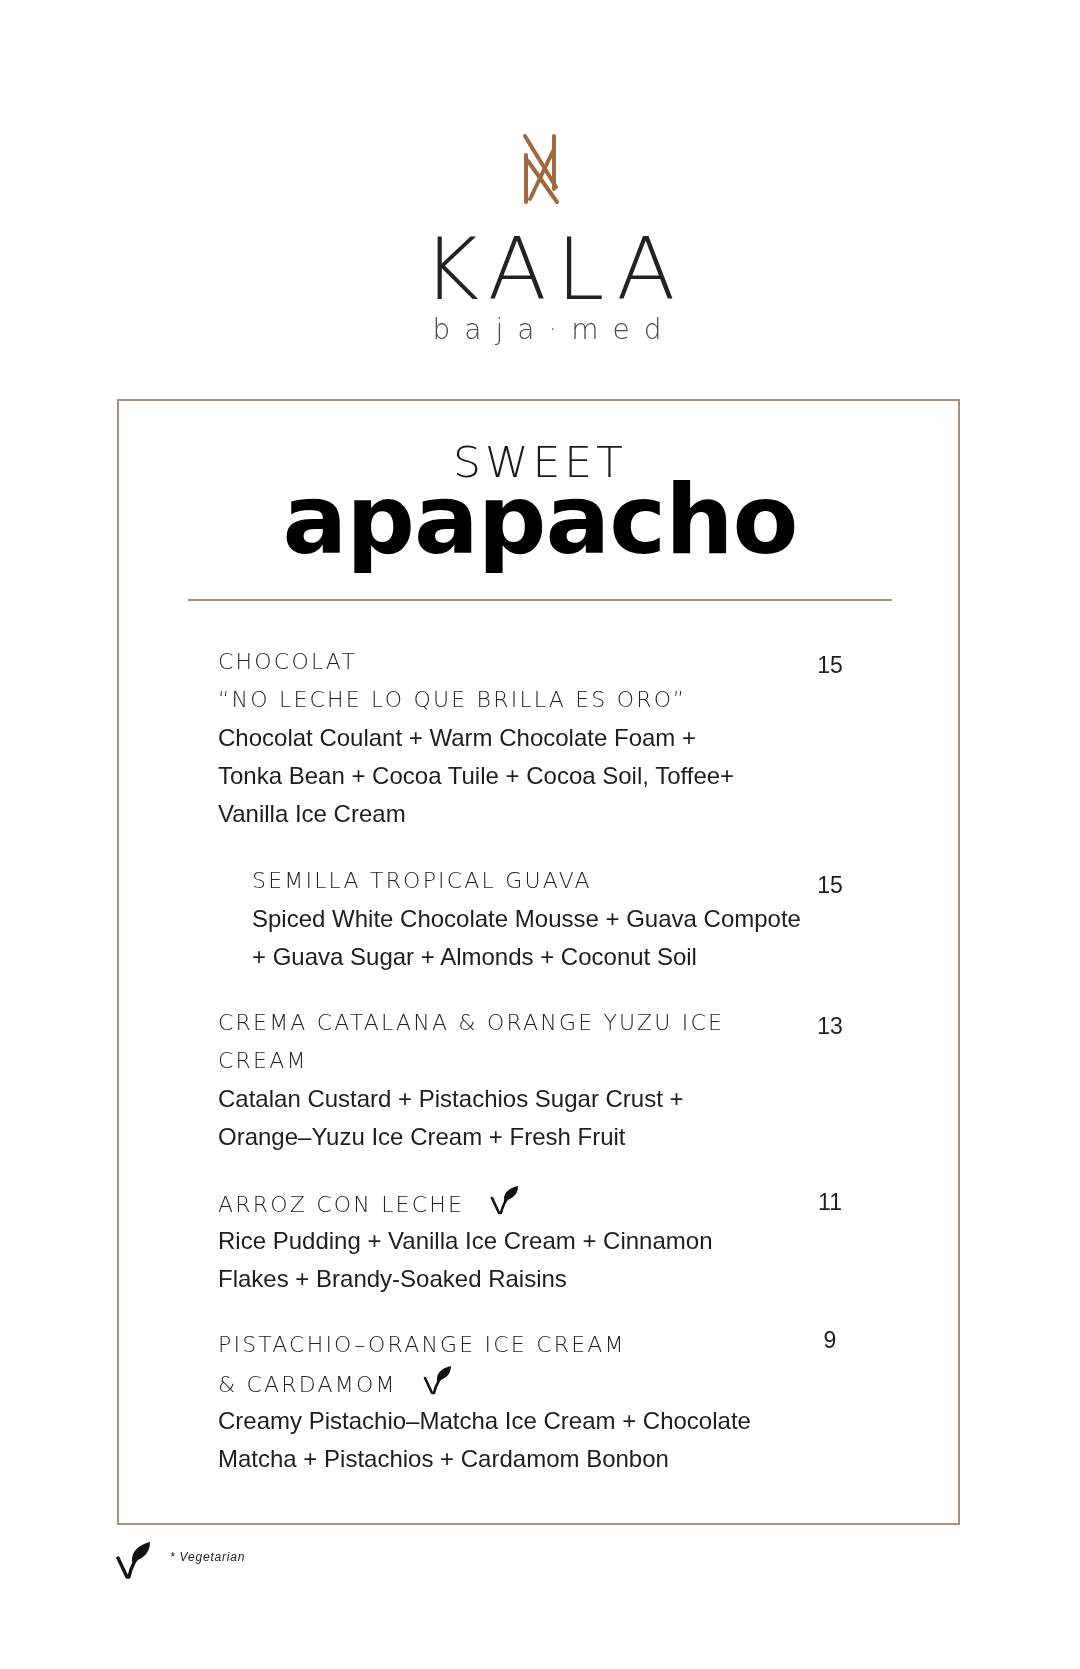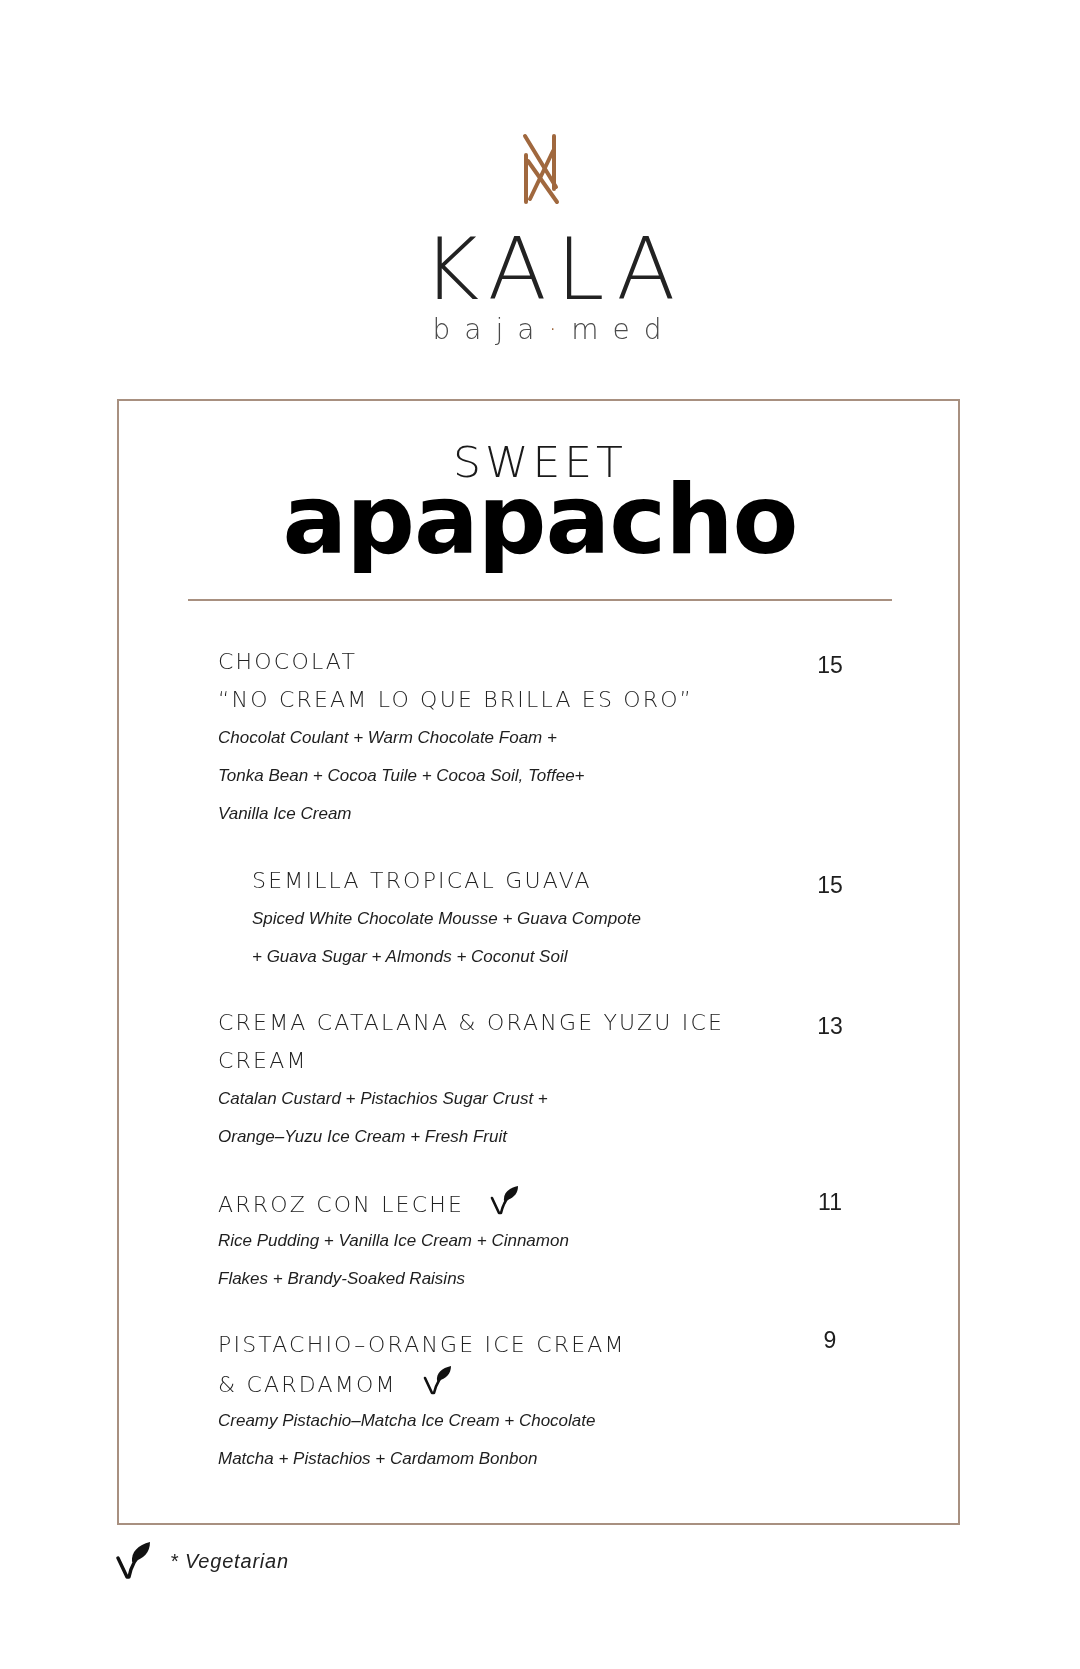--- a/index.html
+++ b/index.html
@@ -25,28 +25,28 @@
                  letter-spacing: 4px; color: #1a1a1a; line-height: 1; transform: scaleY(0.95); }
   .title-main { position: absolute; left: 0; width: 1080px; top: 472px; text-align: center;
                 font-family: "DejaVu Sans", sans-serif; font-weight: bold; font-size: 96px;
                 letter-spacing: -1px; color: #000; line-height: 1; }
   .divider { position: absolute; left: 188px; top: 599px; width: 704px; height: 2px; background: #a89080; }
 
   .item { position: absolute; left: 218px; width: 660px; }
   .item-line { height: 38px; line-height: 38px; white-space: nowrap; }
   .item-name { font-family: "DejaVu Sans", sans-serif; font-weight: 300; font-size: 22px;
                letter-spacing: 2.2px; color: #222; }
-  .item-desc { font-family: "Liberation Sans", sans-serif; font-size: 17px; color: #1e1e1e; font-style: italic; }
+  .item-desc { font-family: "Liberation Sans", sans-serif; font-size: 24px; color: #1e1e1e; }
   .price { position: absolute; left: 800px; width: 60px; text-align: center;
            font-family: "Liberation Sans", sans-serif; font-size: 23px; color: #1e1e1e; line-height: 38px; }
   .veg { display: inline-block; width: 30px; height: 32px; vertical-align: -4px; margin-left: 26px; }
 
   .footer-icon { position: absolute; left: 116px; top: 1540px; width: 36px; height: 40px; }
   .footer-text { position: absolute; left: 170px; top: 1550px; font-family: "Liberation Sans", sans-serif;
-                 font-style: italic; font-size: 20px; letter-spacing: 0.8px; color: #222; }
+                 font-style: italic; font-size: 12px; letter-spacing: 0.8px; color: #222; }
 </style>
 </head>
 <body>
 
 <div class="logo">
   <svg class="monogram" viewBox="0 0 40 72">
     <g stroke="#a0683e" stroke-width="4" stroke-linecap="round" fill="none">
       <line x1="5" y1="3" x2="36" y2="54"></line>
       <line x1="34" y1="3" x2="34" y2="56"></line>
       <line x1="6" y1="22" x2="6" y2="69"></line>
@@ -59,21 +59,21 @@
 </div>
 
 <div class="menu-box"></div>
 
 <div class="title-sweet">SWEET</div>
 <div class="title-main">apapacho</div>
 <div class="divider"></div>
 
 <div class="item" style="top:643px;">
   <div class="item-line item-name">CHOCOLAT</div>
-  <div class="item-line item-name">“NO CREAM LO QUE BRILLA ES ORO”</div>
+  <div class="item-line item-name">“NO LECHE LO QUE BRILLA ES ORO”</div>
   <div class="item-line item-desc">Chocolat Coulant + Warm Chocolate Foam +</div>
   <div class="item-line item-desc">Tonka Bean + Cocoa Tuile + Cocoa Soil, Toffee+</div>
   <div class="item-line item-desc">Vanilla Ice Cream</div>
 </div>
 <div class="price" style="top:646px; left:800px;">15</div>
 
 <div class="item" style="top:862px;margin-left:34px;">
   <div class="item-line item-name">SEMILLA TROPICAL GUAVA</div>
   <div class="item-line item-desc">Spiced White Chocolate Mousse + Guava Compote</div>
   <div class="item-line item-desc">+ Guava Sugar + Almonds + Coconut Soil</div>

